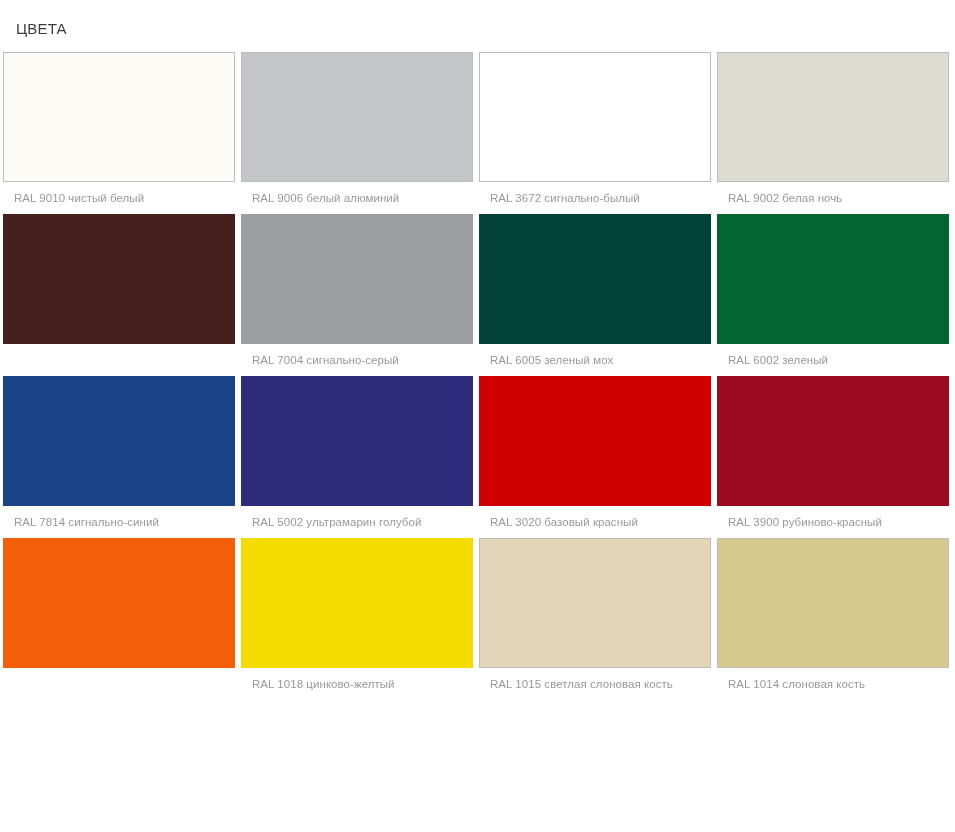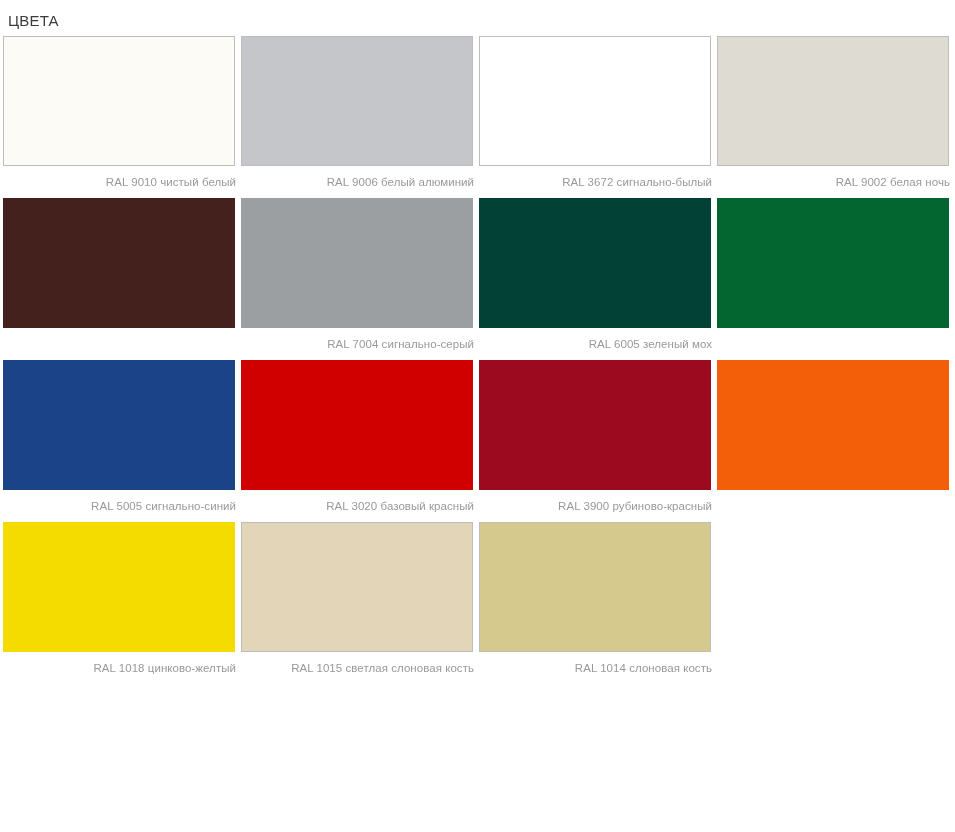--- a/index.html
+++ b/index.html
@@ -17,21 +17,21 @@
   }
   .page {
     width: 955px;
     padding: 0;
   }
   .page-title {
     font-size: 15px;
     font-weight: 400;
     color: #3c3c3c;
     letter-spacing: 0.2px;
-    margin: 4px;
+    margin: 12px;
     padding: 6px 0 0 4px;
     line-height: 22px;
   }
   .swatch-grid {
     display: flex;
     flex-wrap: wrap;
     width: 955px;
     padding: 0;
     margin: 0;
     list-style: none;
@@ -49,21 +49,21 @@
     height: 130px;
     width: 100%;
     display: block;
     border: 1px solid transparent;
   }
   .swatch-chip.bordered {
     border: 1px solid #bdbdbd;
   }
   .swatch-label {
     display: block;
-    text-align: right;
+    text-align: left;
     font-size: 11.5px;
     color: #999999;
     line-height: 14px;
     padding: 9px 2px 9px 2px;
     white-space: nowrap;
     letter-spacing: 0.05px;
     margin-left: 12px;
   }
   .swatch-cell.empty .swatch-chip,
   .swatch-cell.empty .swatch-label {
@@ -116,26 +116,33 @@
       <li class="swatch-cell">
         <div class="swatch-inner">
           <span class="swatch-chip" title="RAL 6005 зеленый мох" style="background-color: rgb(2, 65, 54);"></span>
         </div>
         <span class="swatch-label">RAL 6005 зеленый мох</span>
       </li>
       <li class="swatch-cell">
         <div class="swatch-inner">
           <span class="swatch-chip" title="RAL 6002 зеленый" style="background-color: rgb(3, 101, 48);"></span>
         </div>
+        <span class="swatch-label">RAL 6002 зеленый</span>
       </li>
       <li class="swatch-cell">
         <div class="swatch-inner">
           <span class="swatch-chip" title="RAL 5005 сигнально-синий" style="background-color: rgb(26, 68, 135);"></span>
         </div>
-        <span class="swatch-label">RAL 5005 сигнально-синий</span>
+        <span class="swatch-label">RAL 7814 сигнально-синий</span>
+      </li>
+      <li class="swatch-cell">
+        <div class="swatch-inner">
+          <span class="swatch-chip" title="RAL 5002 ультрамарин голубой" style="background-color: rgb(46, 42, 124);"></span>
+        </div>
+        <span class="swatch-label">RAL 5002 ультрамарин голубой</span>
       </li>
       <li class="swatch-cell">
         <div class="swatch-inner">
           <span class="swatch-chip" title="RAL 3020 базовый красный" style="background-color: rgb(208, 0, 0);"></span>
         </div>
         <span class="swatch-label">RAL 3020 базовый красный</span>
       </li>
       <li class="swatch-cell">
         <div class="swatch-inner">
           <span class="swatch-chip" title="RAL 3003 рубиново-красный" style="background-color: rgb(155, 10, 30);"></span>

